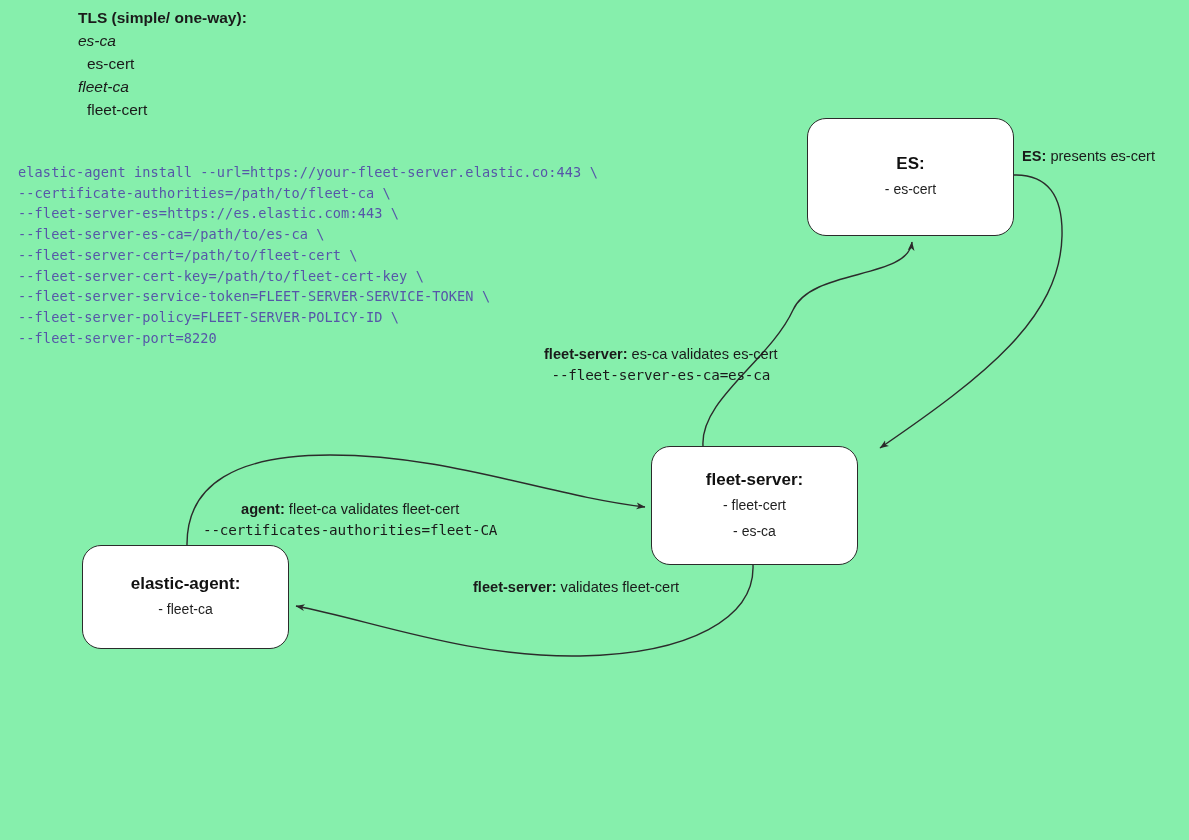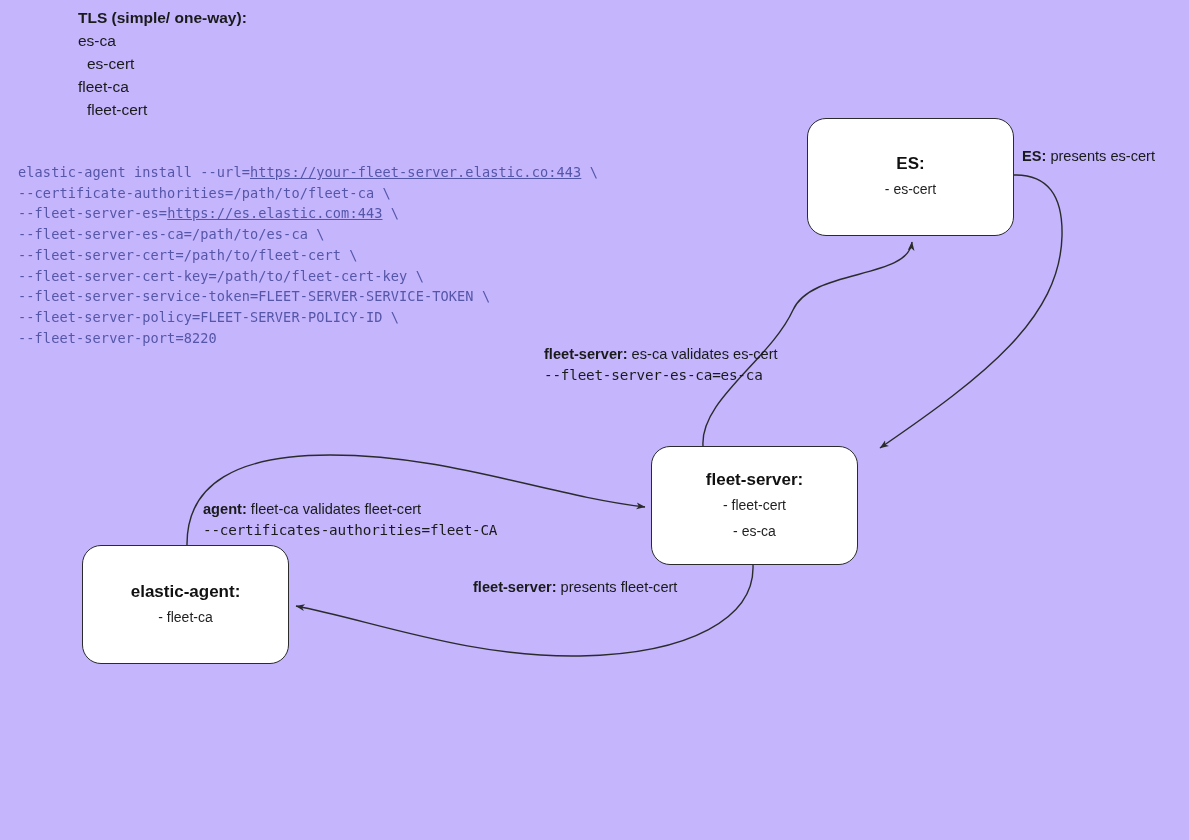--- a/index.html
+++ b/index.html
@@ -8,53 +8,53 @@
     background: #ffffff;
   }
   body {
     font-family: "Liberation Sans", sans-serif;
     color: #1a1a1a;
   }
   #canvas {
     position: relative;
     width: 1189px;
     height: 840px;
-    background: #c4b5fd;
+    background: #86efac;
     overflow: hidden;
   }
 
   
   .legend {
     position: absolute;
     left: 78px;
     top: 6px;
     font-size: 15.5px;
     line-height: 23px;
     color: #1a1a1a;
   }
   .legend .ttl {
     font-weight: bold;
   }
-  .legend .ind1 { padding-left: 0px; }
+  .legend .ind1 { padding-left: 0px; font-style: italic; }
   .legend .ind2 { padding-left: 9px; }
 
   
   .cmd {
     position: absolute;
     left: 18px;
     top: 162px;
     font-family: "DejaVu Sans Mono", "Liberation Mono", monospace;
     font-size: 13.6px;
     line-height: 20.7px;
     color: #5656a8;
     white-space: pre;
     letter-spacing: 0.1px;
   }
   .cmd .ln { display: block; }
-  .cmd .u { text-decoration: underline; }
+  .cmd .u { }
 
   
   #wires {
     position: absolute;
     left: 0;
     top: 0;
     width: 1189px;
     height: 840px;
     pointer-events: none;
   }
@@ -78,29 +78,30 @@
     line-height: 24px;
     color: #111111;
   }
   .node .n-line {
     font-size: 14px;
     line-height: 26px;
     color: #1f1f1f;
   }
   #node-es       { left: 807px; top: 118px; width: 207px; height: 118px; }
   #node-fleet    { left: 651px; top: 446px; width: 207px; height: 119px; }
-  #node-agent    { left: 82px;  top: 545px; width: 207px; height: 119px; }
+  #node-agent    { left: 82px;  top: 545px; width: 207px; height: 104px; }
 
   
   .elabel {
     position: absolute;
     font-size: 14.6px;
     line-height: 21px;
     color: #1a1a1a;
     white-space: nowrap;
+    text-align: center;
   }
   .elabel .b { font-weight: bold; }
   .elabel .mono {
     font-family: "DejaVu Sans Mono", "Liberation Mono", monospace;
     font-size: 14.3px;
     letter-spacing: -0.2px;
   }
   #lbl-es-presents  { left: 1022px; top: 146px; }
   #lbl-fs-validates { left: 544px;  top: 344px; }
   #lbl-agent-valid  { left: 203px;  top: 499px; }
@@ -168,17 +169,17 @@
 
   <div class="elabel" id="lbl-agent-valid">
     <div>
       <span class="b">agent:</span><span> fleet-ca validates fleet-cert</span>
     </div>
     <div class="mono">--certificates-authorities=fleet-CA</div>
   </div>
 
   <div class="elabel" id="lbl-fs-presents">
     <div>
-      <span class="b">fleet-server:</span><span> presents fleet-cert</span>
+      <span class="b">fleet-server:</span><span> validates fleet-cert</span>
     </div>
   </div>
 
 </div>
 
 </body></html>

